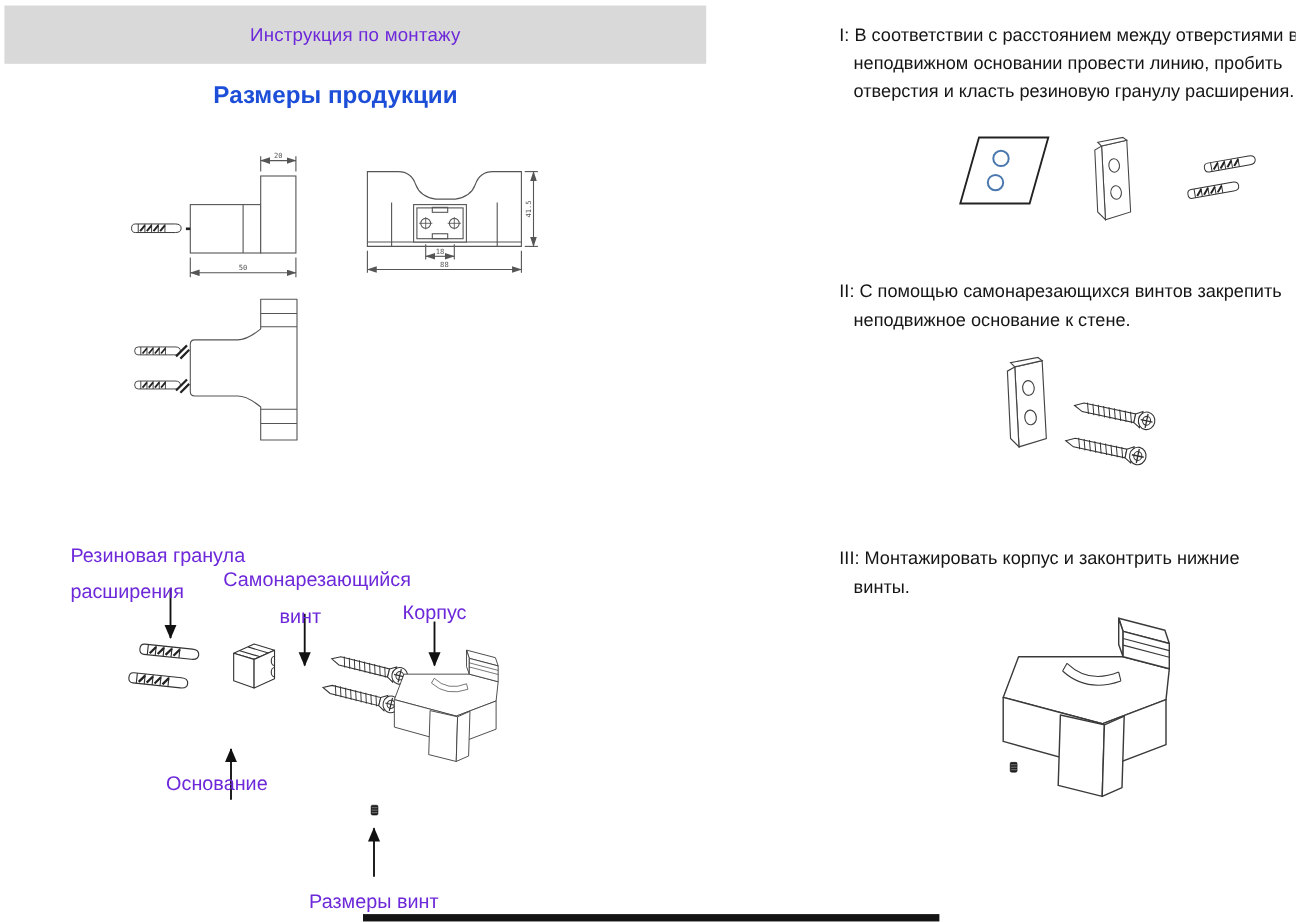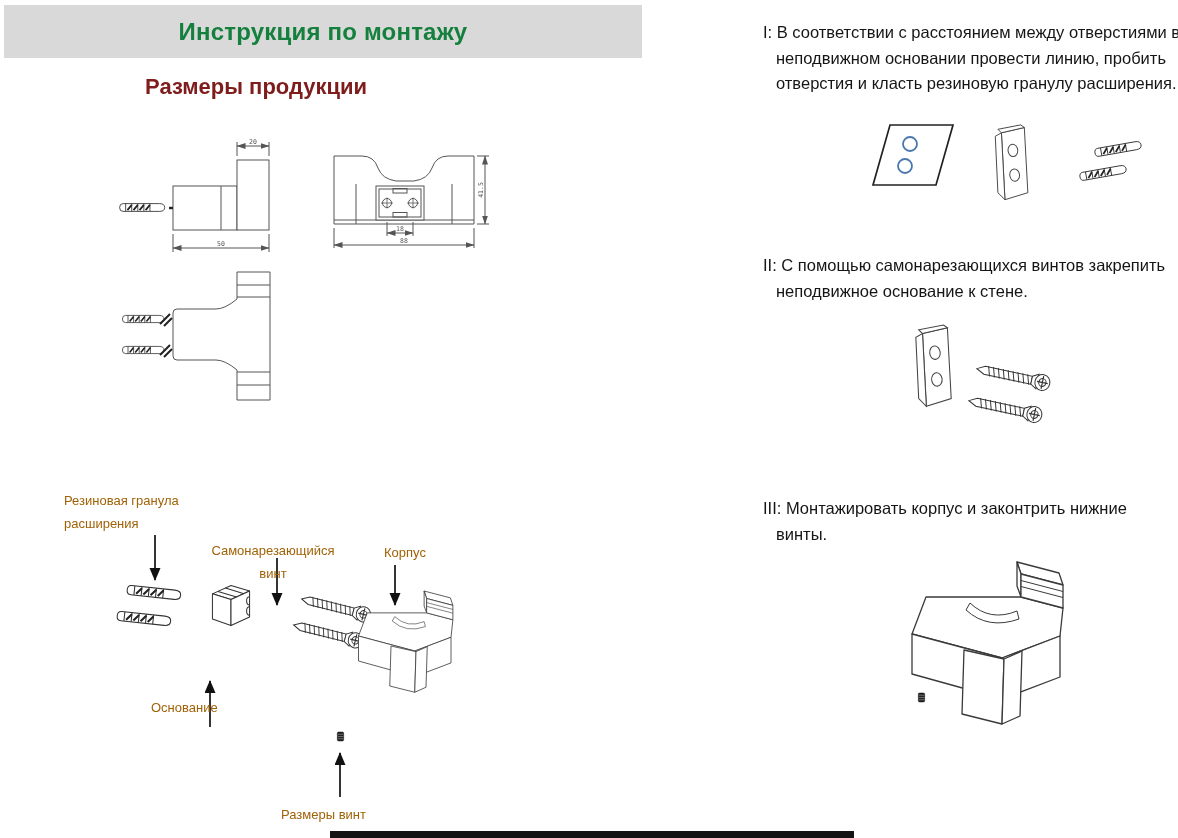--- a/index.html
+++ b/index.html
@@ -1,29 +1,29 @@
 <!DOCTYPE html>
 <html><head>
 <meta charset="utf-8">
 <style>
   html,body{margin:0;padding:0;background:#fff;}
   #page{position:relative;width:1178px;height:838px;background:#ffffff;overflow:hidden;
         font-family:"Liberation Sans",sans-serif;color:#1a1a1a;}
   .banner{position:absolute;left:4px;top:5px;width:638px;height:53px;background:#d9d9d9;
           display:flex;align-items:center;justify-content:center;}
-  .banner .title{font-size:24px;font-weight:700;color:#15803d;letter-spacing:.2px;}
-  .subtitle{position:absolute;left:145px;top:74px;width:320px;text-align:left;
-            font-size:22px;font-weight:600;color:#7f1d1d;}
+  .banner .title{font-size:17px;font-weight:400;color:#6d28d9;letter-spacing:.2px;}
+  .subtitle{position:absolute;left:145px;top:74px;width:320px;text-align:center;
+            font-size:22px;font-weight:600;color:#1d4ed8;}
   .step{position:absolute;left:763px;width:406px;font-size:16.5px;line-height:25.5px;
         color:#151515;padding-left:13px;text-indent:-13px;}
   .step.s1{top:20px;} .step.s2{top:253px;} .step.s3{top:496px;}
-  .label{position:absolute;font-size:13px;line-height:23px;color:#a16207;}
+  .label{position:absolute;font-size:18px;line-height:33px;color:#6d28d9;}
   .lbl-granule{left:64px;top:489px;width:170px;}
-  .lbl-selftap{left:203px;top:511px;width:140px;text-align:center;margin-top:28px;}
-  .lbl-korpus{left:384px;top:541px;width:100px;}
+  .lbl-selftap{left:203px;top:511px;width:140px;text-align:center;}
+  .lbl-korpus{left:366px;top:541px;width:100px;}
   .lbl-osnovanie{left:151px;top:696px;width:120px;}
   .lbl-zaporny{left:281px;top:803px;width:160px;}
   svg{position:absolute;overflow:visible;}
   .dimtxt{font-family:"DejaVu Sans Mono",monospace;font-size:6.5px;fill:#555;}
   .bottom-bar{position:absolute;left:330px;top:831px;width:524px;height:7px;background:#141414;}
 </style>
 </head>
 <body>
 
 <div id="page">

